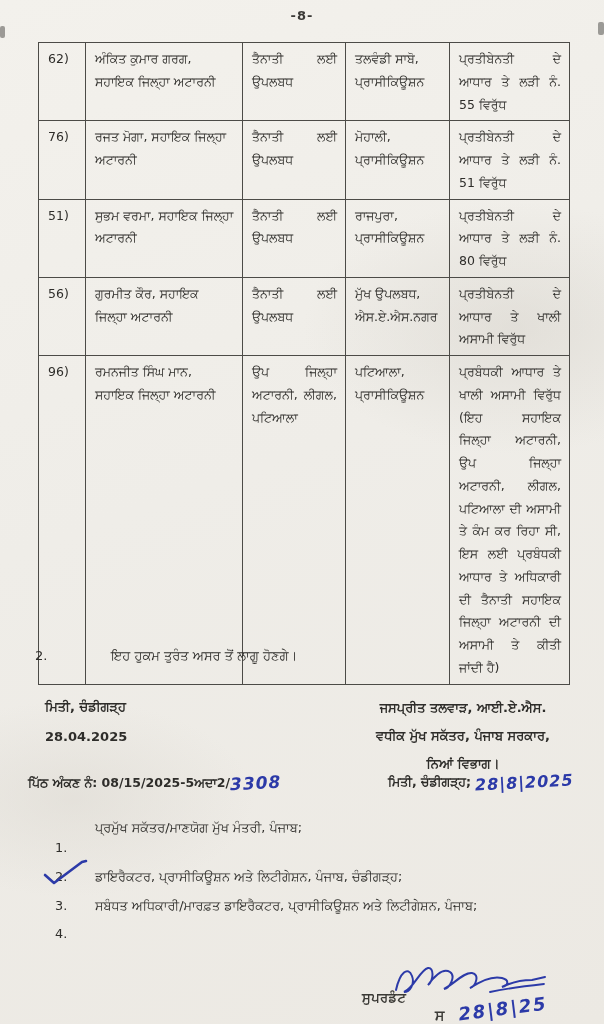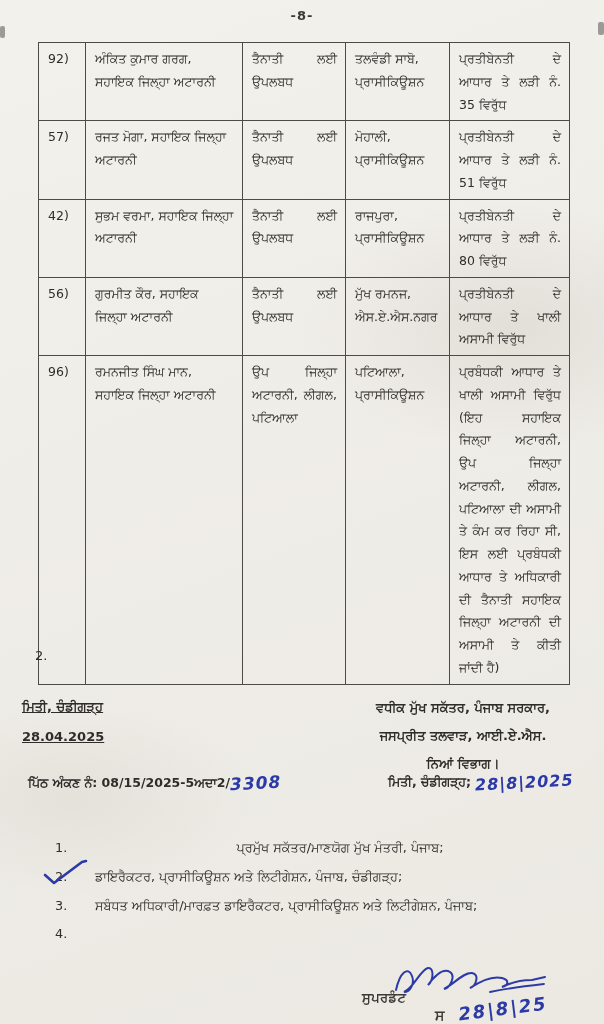--- a/index.html
+++ b/index.html
@@ -31,21 +31,21 @@
     padding:5px 8px 4px 9px;
     font-size:12.5px;line-height:1.82;
     vertical-align:top;color:#2e2d2a;
     word-break:normal;
   }
   td.c-sno{padding-top:9px;font-size:13px;}
   td.c-just{text-align:justify;margin-top:12px;}
   .footer-abs{position:absolute;font-size:13px;color:#2e2d2a;}
   .order-para{top:648px;left:35px;width:540px;display:flex;}
   .order-para .no{width:76px;flex:0 0 76px;}
-  .date-block{top:692px;left:22px;font-weight:bold;line-height:2.3;text-decoration:underline;}
+  .date-block{top:692px;left:45px;font-weight:bold;line-height:2.3;}
   .date-block .d{font-weight:bold;}
   .signatory{top:694px;left:352px;width:222px;text-align:center;font-weight:bold;line-height:2.15;}
   .endorsement-left{top:773px;left:28px;font-size:12.5px;}
   .endorsement-right{top:773px;left:388px;font-size:12.5px;font-weight:bold;}
   .hand{
     color:#2c3aa8;font-style:italic;font-weight:bold;
     display:inline-block;transform:rotate(-3deg);
     letter-spacing:1px;
   }
   .hand-ref{font-size:17px;vertical-align:-2px;}
@@ -83,84 +83,85 @@
   <table class="officers">
     <colgroup>
       <col style="width:47px">
         <col style="width:157px">
         <col style="width:103px">
         <col style="width:104px">
         <col style="width:120px">
     </colgroup>
     <tbody>
       <tr style="height:74px;">
-        <td class="c-sno">92)</td>
+        <td class="c-sno">62)</td>
         <td>ਅੰਕਿਤ ਕੁਮਾਰ ਗਰਗ, ਸਹਾਇਕ ਜਿਲ੍ਹਾ ਅਟਾਰਨੀ</td>
         <td class="c-just">ਤੈਨਾਤੀ ਲਈ ਉਪਲਬਧ</td>
         <td>ਤਲਵੰਡੀ ਸਾਬੋ, ਪ੍ਰਾਸੀਕਿਊਸ਼ਨ</td>
-        <td class="c-just">ਪ੍ਰਤੀਬੇਨਤੀ ਦੇ ਆਧਾਰ ਤੇ ਲੜੀ ਨੰ. 35 ਵਿਰੁੱਧ</td>
+        <td class="c-just">ਪ੍ਰਤੀਬੇਨਤੀ ਦੇ ਆਧਾਰ ਤੇ ਲੜੀ ਨੰ. 55 ਵਿਰੁੱਧ</td>
       </tr>
       <tr style="height:70px;">
-        <td class="c-sno">57)</td>
+        <td class="c-sno">76)</td>
         <td>ਰਜਤ ਮੋਗਾ, ਸਹਾਇਕ ਜਿਲ੍ਹਾ ਅਟਾਰਨੀ</td>
         <td class="c-just">ਤੈਨਾਤੀ ਲਈ ਉਪਲਬਧ</td>
         <td>ਮੋਹਾਲੀ, ਪ੍ਰਾਸੀਕਿਊਸ਼ਨ</td>
         <td class="c-just">ਪ੍ਰਤੀਬੇਨਤੀ ਦੇ ਆਧਾਰ ਤੇ ਲੜੀ ਨੰ. 51 ਵਿਰੁੱਧ</td>
       </tr>
       <tr style="height:68px;">
-        <td class="c-sno">42)</td>
+        <td class="c-sno">51)</td>
         <td>ਸੁਭਮ ਵਰਮਾ, ਸਹਾਇਕ ਜਿਲ੍ਹਾ ਅਟਾਰਨੀ</td>
         <td class="c-just">ਤੈਨਾਤੀ ਲਈ ਉਪਲਬਧ</td>
         <td>ਰਾਜਪੁਰਾ, ਪ੍ਰਾਸੀਕਿਊਸ਼ਨ</td>
         <td class="c-just">ਪ੍ਰਤੀਬੇਨਤੀ ਦੇ ਆਧਾਰ ਤੇ ਲੜੀ ਨੰ. 80 ਵਿਰੁੱਧ</td>
       </tr>
       <tr style="height:66px;">
         <td class="c-sno">56)</td>
         <td>ਗੁਰਮੀਤ ਕੌਰ, ਸਹਾਇਕ ਜਿਲ੍ਹਾ ਅਟਾਰਨੀ</td>
         <td class="c-just">ਤੈਨਾਤੀ ਲਈ ਉਪਲਬਧ</td>
-        <td>ਮੁੱਖ ਰਮਨਜ, ਐਸ.ਏ.ਐਸ.ਨਗਰ</td>
+        <td>ਮੁੱਖ ਉਪਲਬਧ, ਐਸ.ਏ.ਐਸ.ਨਗਰ</td>
         <td class="c-just">ਪ੍ਰਤੀਬੇਨਤੀ ਦੇ ਆਧਾਰ ਤੇ ਖਾਲੀ ਅਸਾਮੀ ਵਿਰੁੱਧ</td>
       </tr>
       <tr>
         <td class="c-sno">96)</td>
         <td>ਰਮਨਜੀਤ ਸਿੰਘ ਮਾਨ, ਸਹਾਇਕ ਜਿਲ੍ਹਾ ਅਟਾਰਨੀ</td>
         <td class="c-just">ਉਪ ਜਿਲ੍ਹਾ ਅਟਾਰਨੀ, ਲੀਗਲ, ਪਟਿਆਲਾ</td>
         <td>ਪਟਿਆਲਾ, ਪ੍ਰਾਸੀਕਿਊਸ਼ਨ</td>
         <td class="c-just">ਪ੍ਰਬੰਧਕੀ ਆਧਾਰ ਤੇ ਖਾਲੀ ਅਸਾਮੀ ਵਿਰੁੱਧ (ਇਹ ਸਹਾਇਕ ਜਿਲ੍ਹਾ ਅਟਾਰਨੀ, ਉਪ ਜਿਲ੍ਹਾ ਅਟਾਰਨੀ, ਲੀਗਲ, ਪਟਿਆਲਾ ਦੀ ਅਸਾਮੀ ਤੇ ਕੰਮ ਕਰ ਰਿਹਾ ਸੀ, ਇਸ ਲਈ ਪ੍ਰਬੰਧਕੀ ਆਧਾਰ ਤੇ ਅਧਿਕਾਰੀ ਦੀ ਤੈਨਾਤੀ ਸਹਾਇਕ ਜਿਲ੍ਹਾ ਅਟਾਰਨੀ ਦੀ ਅਸਾਮੀ ਤੇ ਕੀਤੀ ਜਾਂਦੀ ਹੈ)</td>
       </tr>
     </tbody>
   </table>
 
   <div class="footer-abs order-para">
     <span class="no">2.</span>
+    <span>ਇਹ ਹੁਕਮ ਤੁਰੰਤ ਅਸਰ ਤੋਂ ਲਾਗੂ ਹੋਣਗੇ।</span>
   </div>
 
   <div class="footer-abs date-block">
     <div>ਮਿਤੀ, ਚੰਡੀਗੜ੍ਹ</div>
     <div class="d">28.04.2025</div>
   </div>
 
   <div class="footer-abs signatory">
+    <div>ਜਸਪ੍ਰੀਤ ਤਲਵਾੜ, ਆਈ.ਏ.ਐਸ.</div>
     <div>ਵਧੀਕ ਮੁੱਖ ਸਕੱਤਰ, ਪੰਜਾਬ ਸਰਕਾਰ,</div>
-    <div>ਜਸਪ੍ਰੀਤ ਤਲਵਾੜ, ਆਈ.ਏ.ਐਸ.</div>
     <div>ਨਿਆਂ ਵਿਭਾਗ।</div>
   </div>
 
   <div class="footer-abs endorsement-left">
     <span style="font-weight:bold;">ਪਿੱਠ ਅੰਕਣ ਨੰ: 08/15/2025-5ਅਦਾ2/</span><span class="hand hand-ref">3308</span>
   </div>
 
   <div class="footer-abs endorsement-right">
     <span>ਮਿਤੀ, ਚੰਡੀਗੜ੍ਹ;</span>
     <span class="hand hand-date">28|8|2025</span>
   </div>
 
 
   <div class="footer-abs dist-item-no" style="top:840px;">1.</div>
-  <div class="footer-abs dist-item-text" style="top:840px;text-align:center;">ਪ੍ਰਮੁੱਖ ਸਕੱਤਰ/ਮਾਣਯੋਗ ਮੁੱਖ ਮੰਤਰੀ, ਪੰਜਾਬ;</div>
+  <div class="footer-abs dist-item-text" style="top:820px;">ਪ੍ਰਮੁੱਖ ਸਕੱਤਰ/ਮਾਣਯੋਗ ਮੁੱਖ ਮੰਤਰੀ, ਪੰਜਾਬ;</div>
 
   <div class="footer-abs dist-item-no" style="top:869px;">2.</div>
   <div class="footer-abs dist-item-text" style="top:869px;">ਡਾਇਰੈਕਟਰ, ਪ੍ਰਾਸੀਕਿਊਸ਼ਨ ਅਤੇ ਲਿਟੀਗੇਸ਼ਨ, ਪੰਜਾਬ, ਚੰਡੀਗੜ੍ਹ;</div>
   <svg class="check-svg" viewBox="0 0 46 30">
     <path d="M3,17 L12,25 L40,4 L44,3" fill="none" stroke="#2c3aa8" stroke-width="2.6" stroke-linecap="round" stroke-linejoin="round"></path>
   </svg>
 
   <div class="footer-abs dist-item-no" style="top:898px;">3.</div>
   <div class="footer-abs dist-item-text" style="top:898px;">ਸਬੰਧਤ ਅਧਿਕਾਰੀ/ਮਾਰਫ਼ਤ ਡਾਇਰੈਕਟਰ, ਪ੍ਰਾਸੀਕਿਊਸ਼ਨ ਅਤੇ ਲਿਟੀਗੇਸ਼ਨ, ਪੰਜਾਬ;</div>
 

